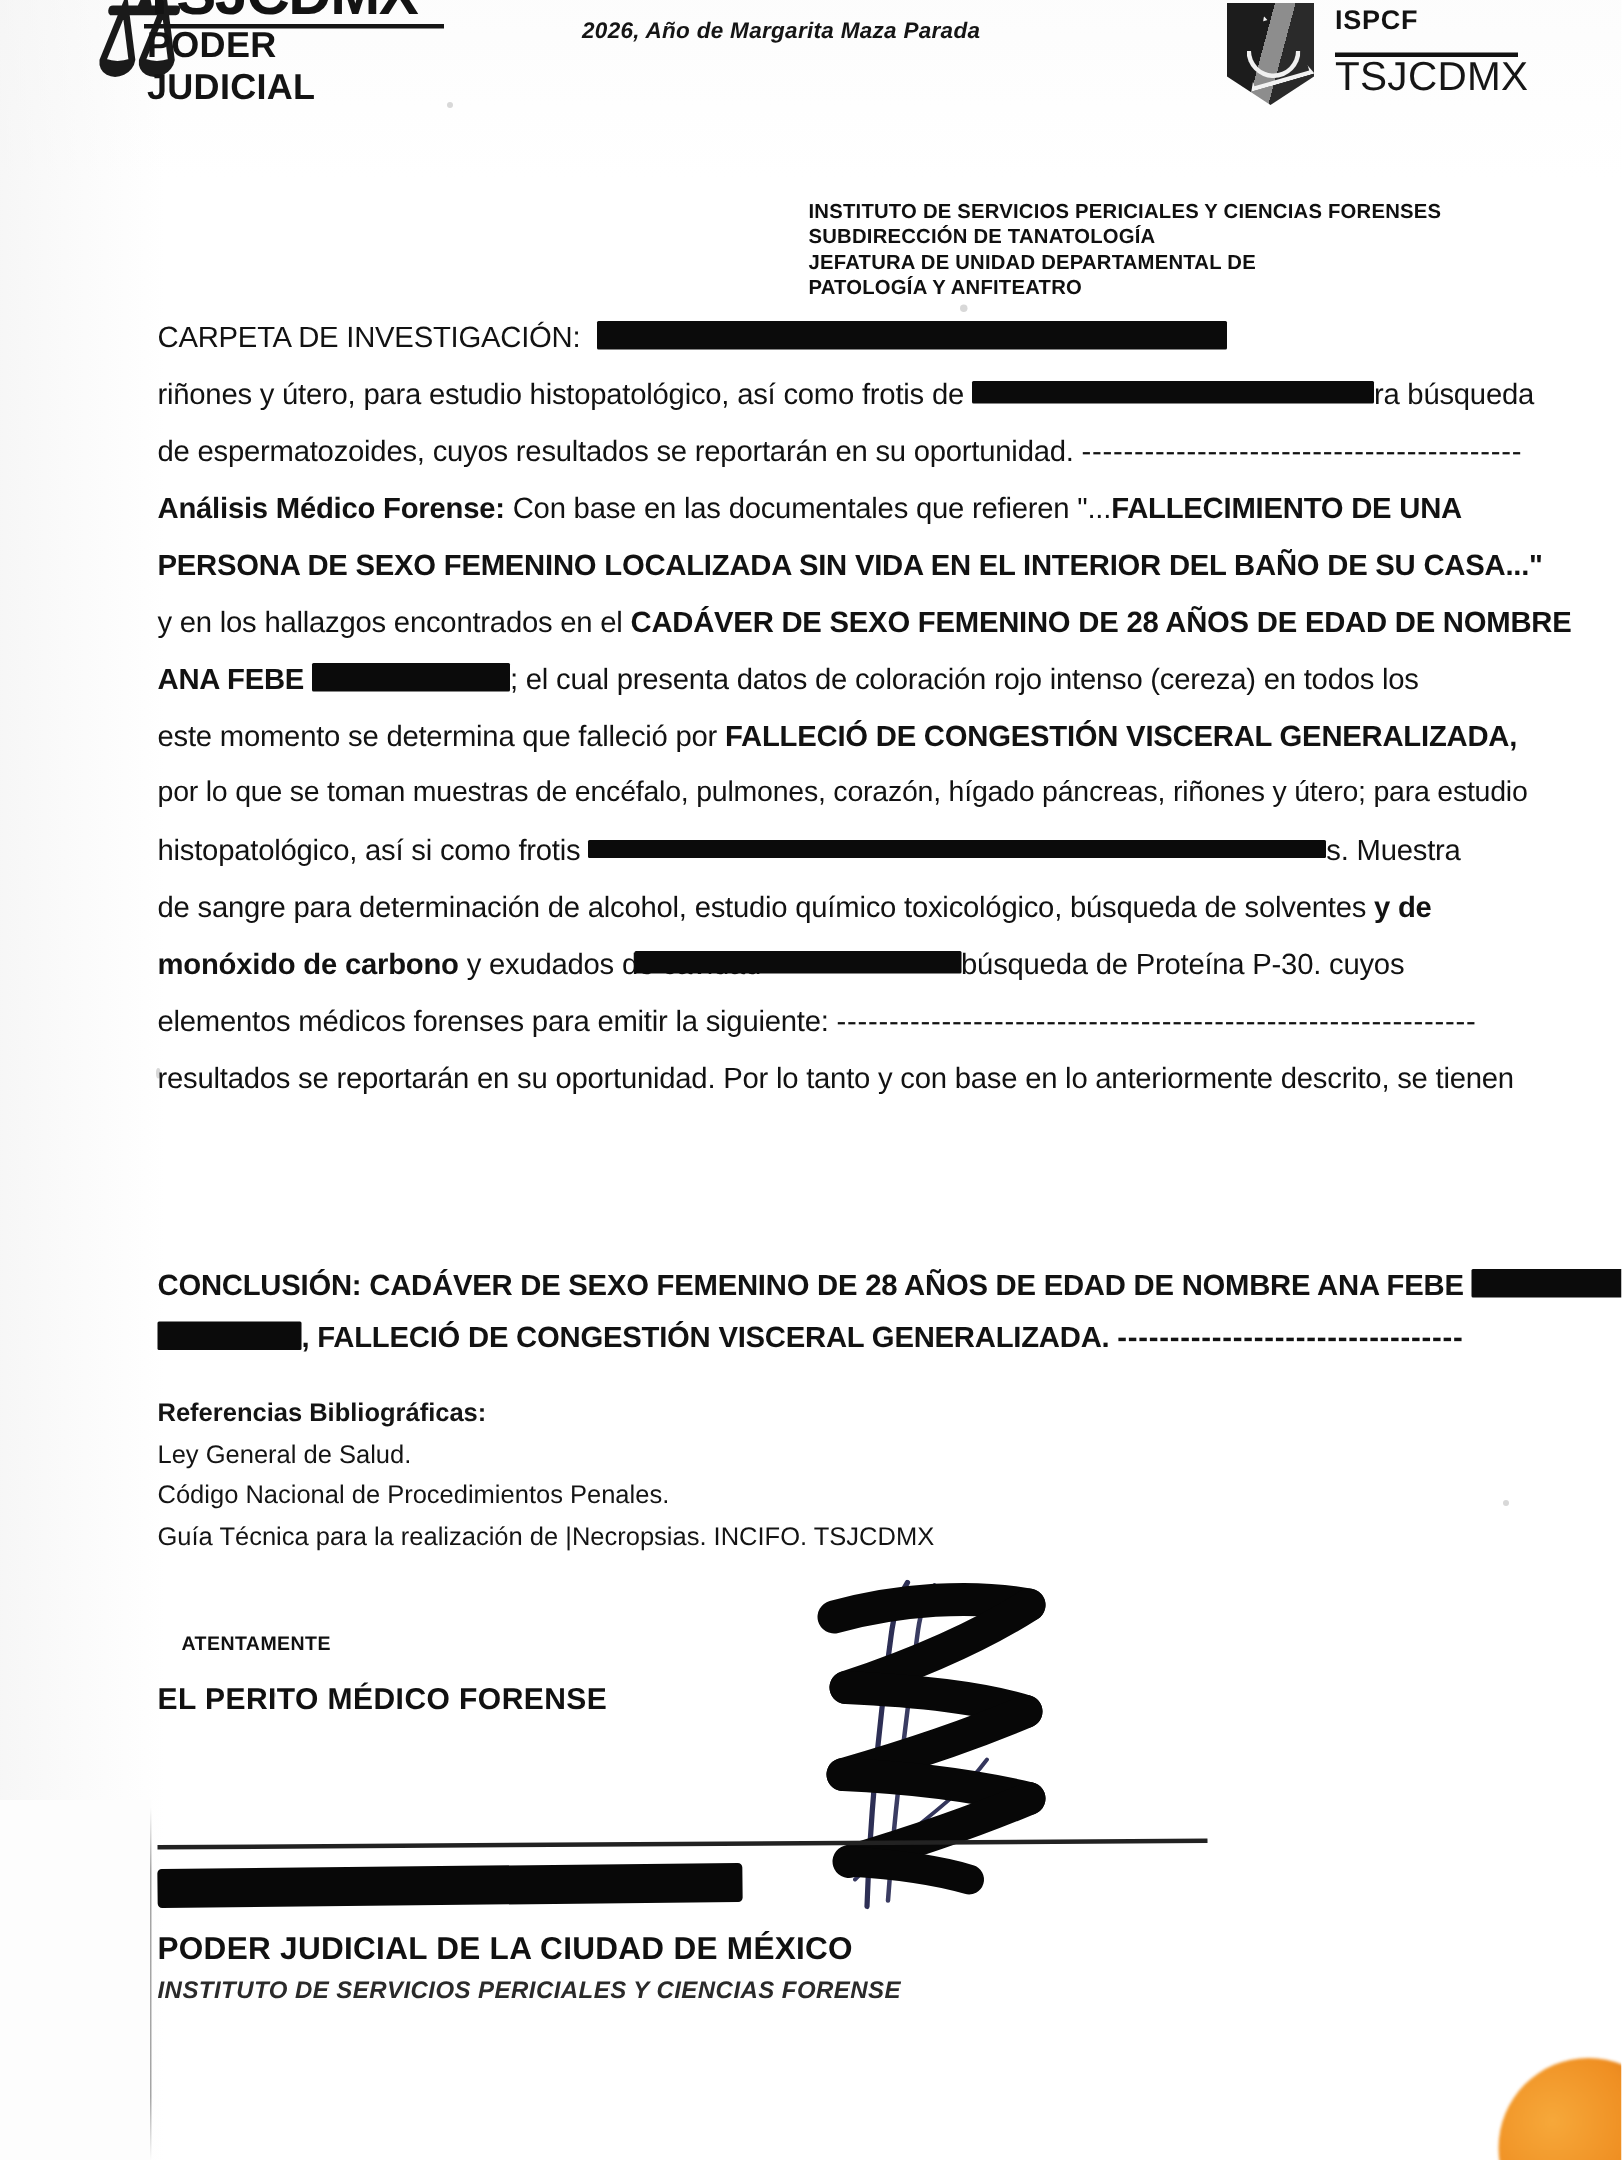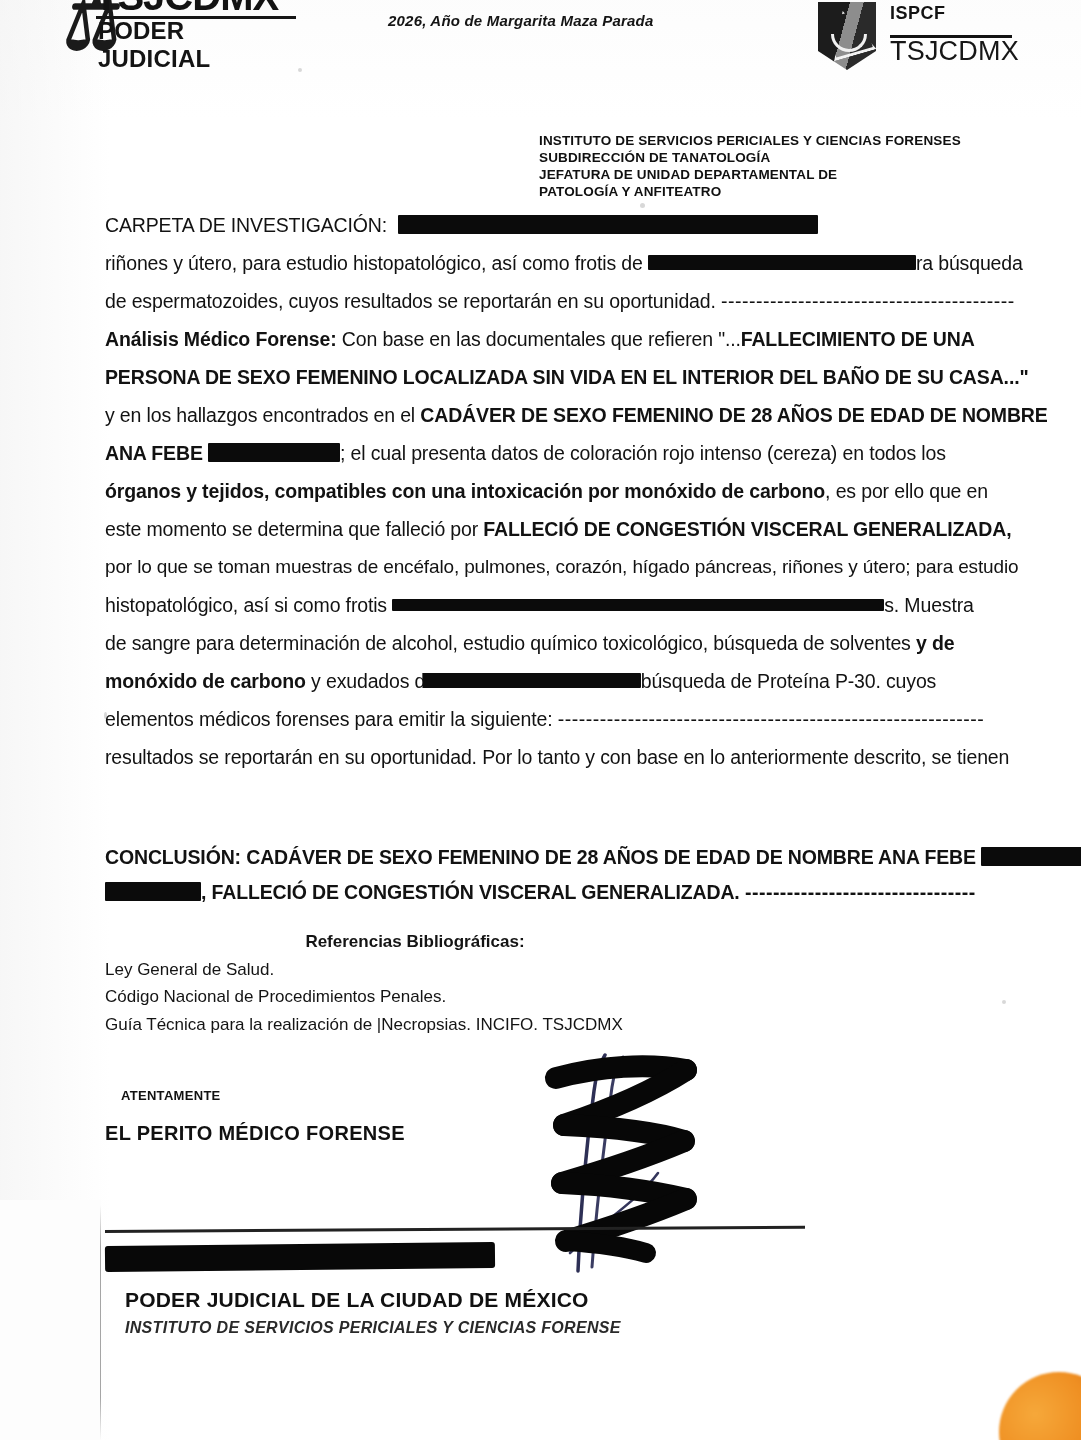--- a/index.html
+++ b/index.html
@@ -233,21 +233,21 @@
   
   .refs {
     position: absolute;
     left: 105px;
     top: 928px;
     width: 620px;
     font-size: 17px;
     line-height: 27.5px;
     color: #141414;
   }
-  .refs .hd { font-weight: 700; text-align: center; }
+  .refs .hd { font-weight: 700; }
 
   
   .sig {
     position: absolute;
     left: 105px;
     top: 1088px;
     width: 860px;
   }
   .sig .atent {
     position: absolute;
@@ -301,21 +301,20 @@
     color: #2c2c2c;
     letter-spacing: .2px;
     white-space: nowrap;
     opacity: .92;
   }
 
   .footer {
     position: absolute;
     left: 105px;
     top: 1288px;
-    margin-left: 20px;
   }
   .footer .f1 {
     font-size: 21px;
     font-weight: 700;
     letter-spacing: .2px;
     color: #111111;
   }
   .footer .f2 {
     margin-top: 7px;
     font-size: 16px;
@@ -387,23 +386,20 @@
     </div>
 
     <div class="ln">
       <span>y en los hallazgos encontrados en el </span><span class="b">CADÁVER DE SEXO FEMENINO DE 28 AÑOS DE EDAD DE NOMBRE</span>
     </div>
 
     <div class="ln">
       <span class="b">ANA FEBE </span><span class="rd rd-tall" style="width:132px;"></span><span>; el cual presenta datos de coloración rojo intenso (cereza) en todos los</span>
     </div>
 
-    <div class="ln">
-      <span class="b">órganos y tejidos, compatibles con una intoxicación por monóxido de carbono</span><span>, es por ello que en</span>
-    </div>
 
     <div class="ln">
       <span>este momento se determina que falleció por </span><span class="b">FALLECIÓ DE CONGESTIÓN VISCERAL GENERALIZADA,</span>
     </div>
 
     <div class="ln" style="font-size:19px;">
       <span>por lo que se toman muestras de encéfalo, pulmones, corazón, hígado páncreas, riñones y útero; para estudio</span>
     </div>
 
     <div class="ln">

